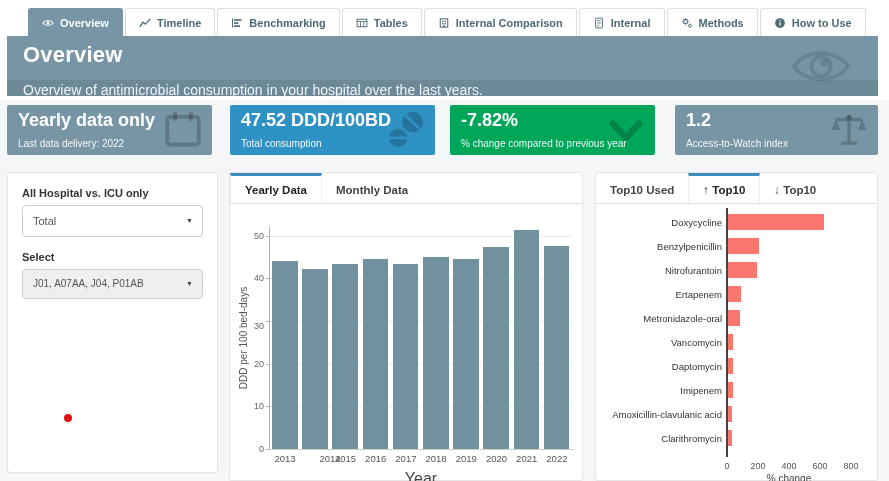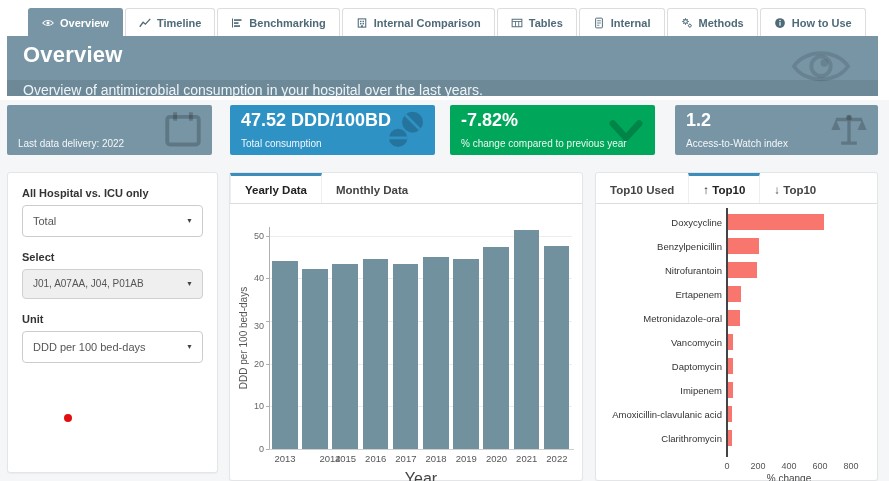--- a/index.html
+++ b/index.html
@@ -104,38 +104,38 @@
             <rect x="4" y="3" width="10" height="2.2" fill="currentColor"></rect>
             <rect x="4" y="7" width="6" height="2.2" fill="currentColor"></rect>
             <rect x="4" y="11" width="8" height="2.2" fill="currentColor"></rect>
           </svg>
         </span>
         <span>Benchmarking</span>
       </div>
       <div class="top-tab">
         <span class="ticon">
           <svg viewBox="0 0 16 16">
+            <rect x="1.5" y="3" width="13" height="10" fill="none" stroke="currentColor" stroke-width="1.3"></rect>
+            <path d="M1.5 6H14.5M6 6V13M10.3 6V13" stroke="currentColor" stroke-width="1.1" fill="none"></path>
+          </svg>
+        </span>
+        <span>Tables</span>
+      </div>
+      <div class="top-tab">
+        <span class="ticon">
+          <svg viewBox="0 0 16 16">
             <rect x="3" y="2.5" width="10" height="11" fill="none" stroke="currentColor" stroke-width="1.4"></rect>
             <rect x="5.4" y="5" width="1.9" height="1.9" fill="currentColor"></rect>
             <rect x="8.7" y="5" width="1.9" height="1.9" fill="currentColor"></rect>
             <rect x="5.4" y="8" width="1.9" height="1.9" fill="currentColor"></rect>
             <rect x="8.7" y="8" width="1.9" height="1.9" fill="currentColor"></rect>
             <rect x="6.8" y="11" width="2.4" height="2.5" fill="currentColor"></rect>
           </svg>
         </span>
         <span>Internal Comparison</span>
-      </div>
-      <div class="top-tab">
-        <span class="ticon">
-          <svg viewBox="0 0 16 16">
-            <rect x="1.5" y="3" width="13" height="10" fill="none" stroke="currentColor" stroke-width="1.3"></rect>
-            <path d="M1.5 6H14.5M6 6V13M10.3 6V13" stroke="currentColor" stroke-width="1.1" fill="none"></path>
-          </svg>
-        </span>
-        <span>Tables</span>
       </div>
       <div class="top-tab">
         <span class="ticon">
           <svg viewBox="0 0 16 16">
             <rect x="3.5" y="1.5" width="9" height="13" rx="1" fill="none" stroke="currentColor" stroke-width="1.3"></rect>
             <path d="M5.5 5H10.5M5.5 8H10.5M5.5 11H8.5" stroke="currentColor" stroke-width="1.1" fill="none"></path>
           </svg>
         </span>
         <span>Internal</span>
       </div>
@@ -175,20 +175,21 @@
   </div>
 
   <div class="kpirow" id="kpirow">
       <div class="kpi" style="left: 0px; width: 205px; background: rgb(119, 149, 165); --card-bg: #7795a5;">
         <div class="kpi-icon">
           <svg viewBox="0 0 32 32">
             <rect x="4" y="6" width="24" height="21" rx="2" fill="none" stroke="rgba(0,0,0,0.2)" stroke-width="3"></rect>
             <path d="M10 2.5V9M22 2.5V9" stroke="rgba(0,0,0,0.2)" stroke-width="3" fill="none"></path>
           </svg>
         </div>
+        <div class="kpi-title">Yearly data only</div>
         <div class="kpi-sub">Last data delivery: 2022</div>
       </div>
       <div class="kpi" style="left: 223px; width: 205px; background: rgb(47, 146, 197); --card-bg: #2f92c5;">
         <div class="kpi-icon">
           <svg viewBox="0 0 32 32">
             <circle cx="21" cy="10" r="8" fill="rgba(0,0,0,0.2)"></circle>
             <path d="M15.4 4.4L26.6 15.6" stroke="var(--card-bg,#2f92c5)" stroke-width="2" fill="none"></path>
             <circle cx="10" cy="22" r="7" fill="rgba(0,0,0,0.2)"></circle>
             <path d="M3 22H17" stroke="var(--card-bg,#2f92c5)" stroke-width="2" fill="none"></path>
           </svg>
@@ -221,24 +222,20 @@
 
   <div class="panel" id="sidebar">
     <div id="filters">
         <div class="filter">
           <div class="filter-label">All Hospital vs. ICU only</div>
           <div class="select-box"><span>Total</span><span class="select-caret">▼</span></div>
         </div>
         <div class="filter">
           <div class="filter-label">Select</div>
           <div class="select-box selectize"><span>J01, A07AA, J04, P01AB</span><span class="select-caret">▼</span></div>
-        </div>
-        <div class="filter">
-          <div class="filter-label">Unit</div>
-          <div class="select-box"><span>DDD per 100 bed-days</span><span class="select-caret">▼</span></div>
         </div>
       </div>
     <div class="red-dot"></div>
   </div>
 
   <div class="panel" id="centerpanel">
     <div class="ptabs" id="center-tabs">
         <div class="ptab active">
           <span>Yearly Data</span>
         </div>

